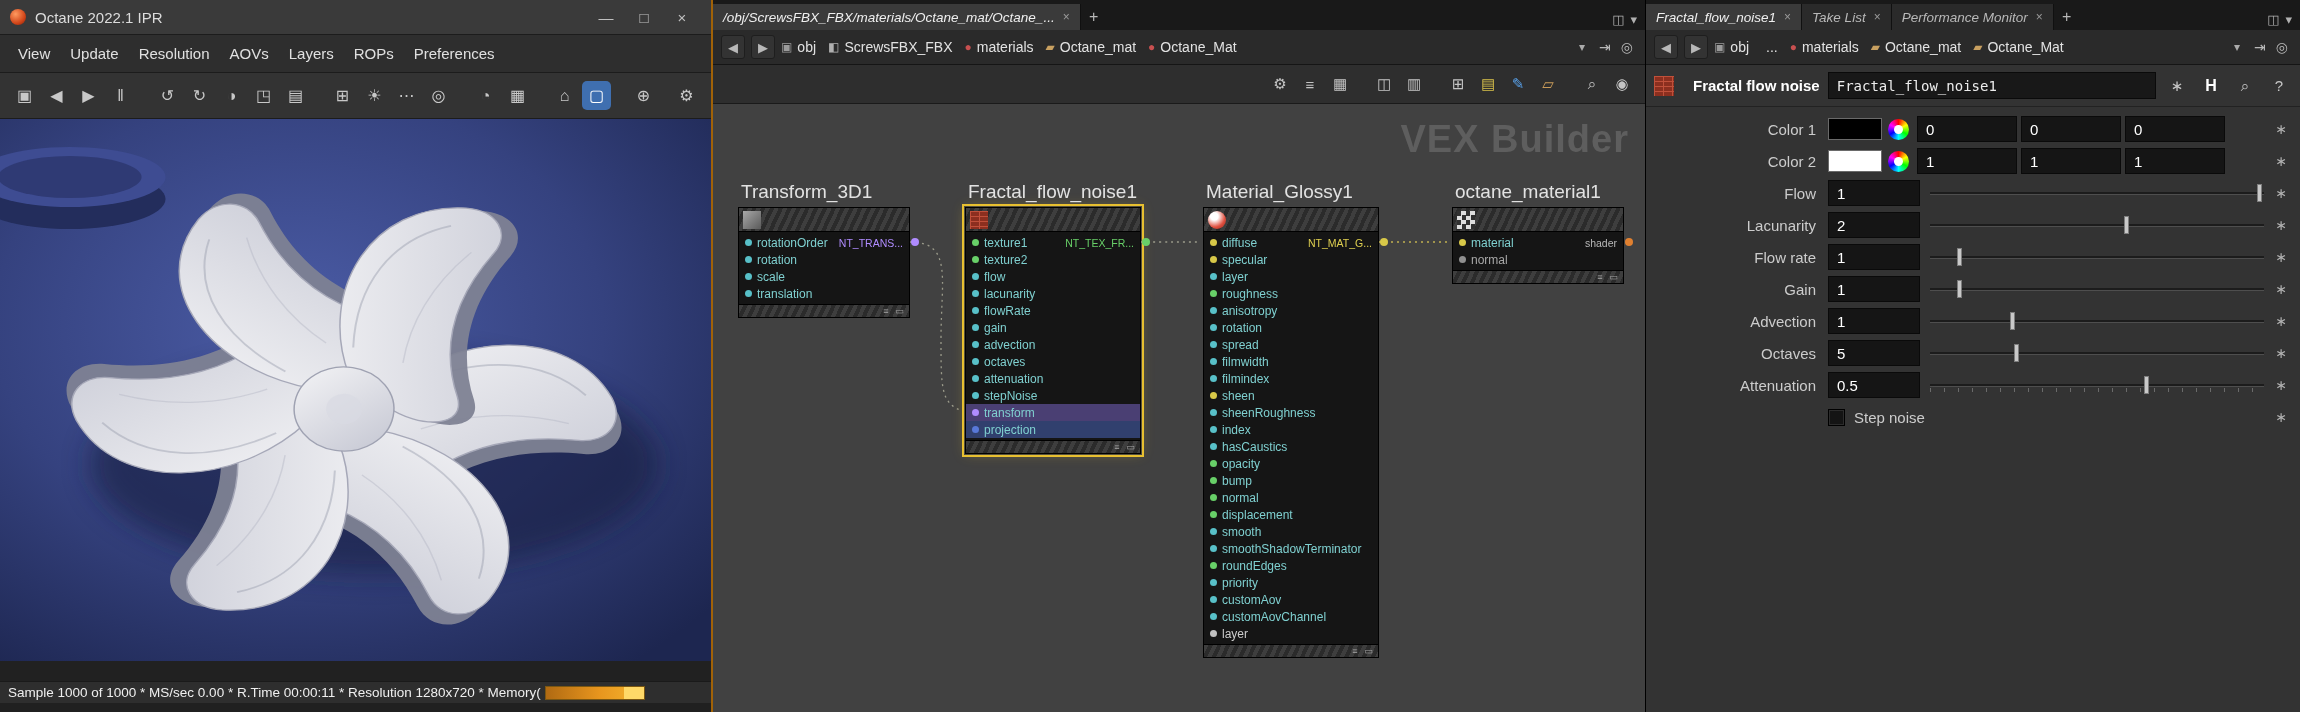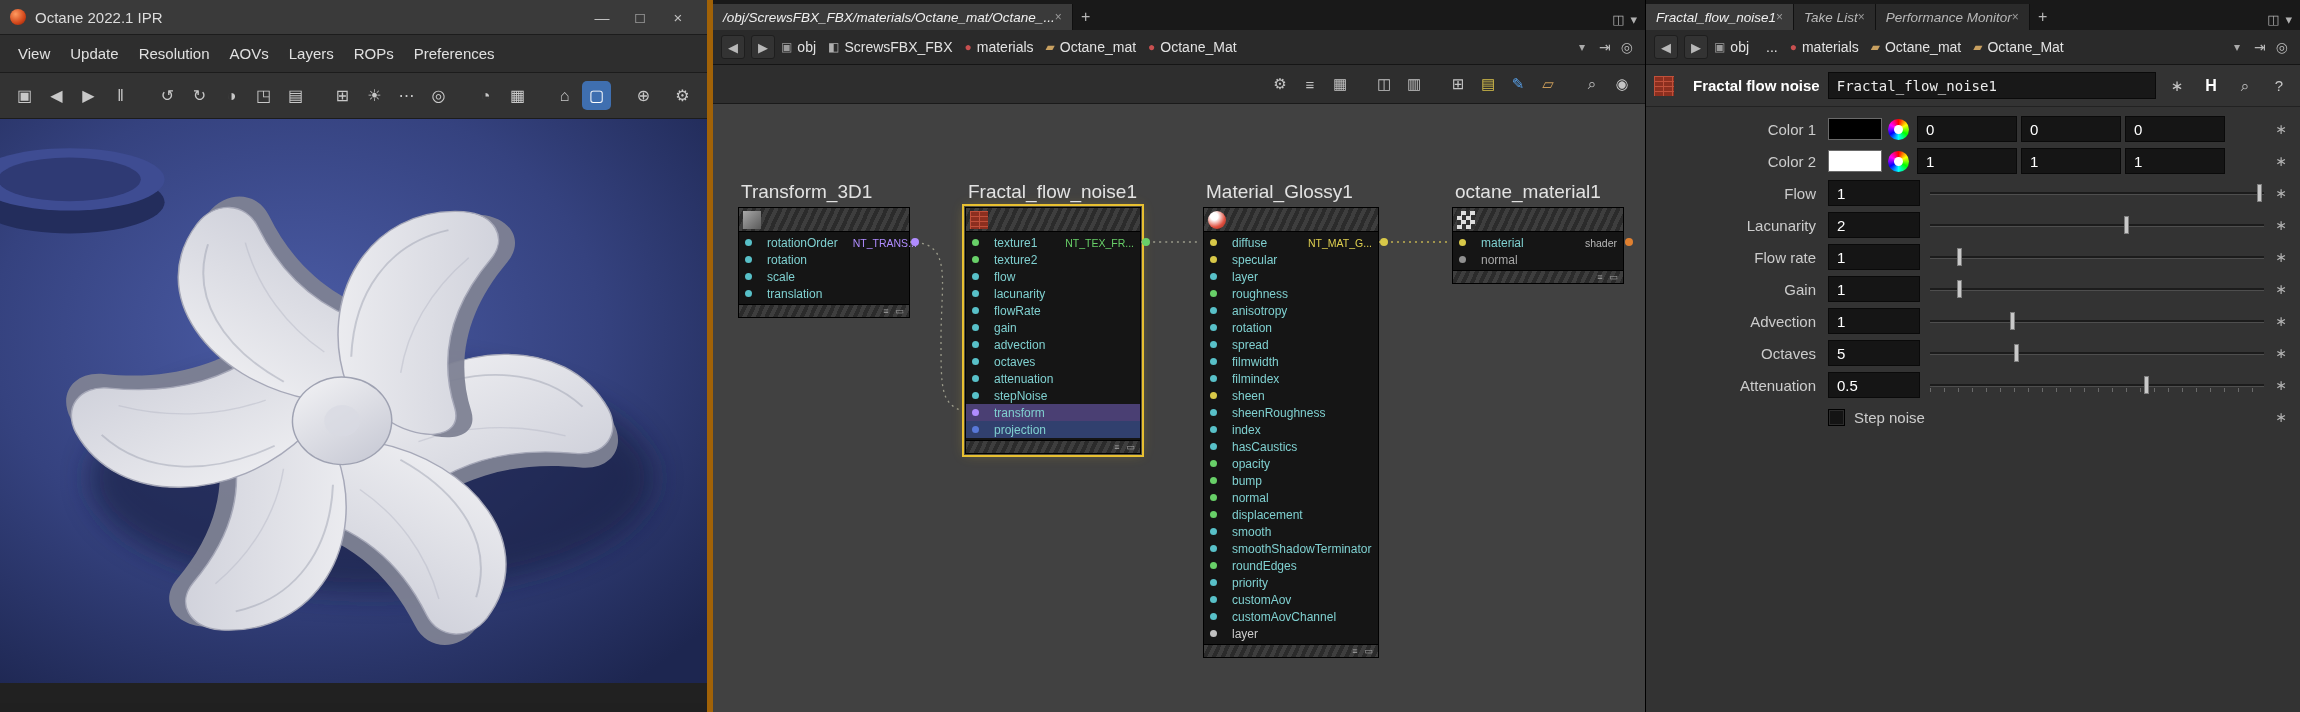--- a/index.html
+++ b/index.html
@@ -1,21 +1,21 @@
 <!DOCTYPE html>
 <html><head>
 <meta charset="utf-8">
 <style>
   * { margin:0; padding:0; box-sizing:border-box; }
   html,body { width:2300px; height:712px; background:#222; overflow:hidden;
               font-family:"Liberation Sans", sans-serif; }
   .panel { position:absolute; top:0; height:712px; }
 
   
-  #octane { left:0; width:713px; display:flex; flex-direction:column; background:#252525; border-right:6px solid #a16207; }
+  #octane { left:0; width:713px; display:flex; flex-direction:column; background:#252525; border-right:2px solid #a16207; }
   .o-titlebar { height:35px; background:#3a3a3a; display:flex; align-items:center; gap:9px; padding:0 10px; border-bottom:1px solid #1c1c1c; }
   .o-logo { width:16px; height:16px; border-radius:50%; background:radial-gradient(circle at 35% 32%, #ff9a60, #d04418 62%, #7e1e08); flex:none; }
   .o-title { color:#dcdcdc; font-size:15px; }
   .o-winbtns { margin-left:auto; display:flex; }
   .o-winbtn { width:38px; text-align:center; color:#c0c0c0; font-size:15px; padding:3px 0; }
   .o-menubar { height:38px; background:#2e2e2e; display:flex; align-items:center; padding:0 8px; border-bottom:1px solid #1c1c1c; }
   .o-menu { color:#e0e0e0; font-size:15px; padding:5px 10px; }
   .o-toolbar { height:46px; background:#333333; display:flex; align-items:center; padding:0 10px; gap:3px; border-bottom:1px solid #1c1c1c; }
   .o-tool { width:29px; height:29px; display:flex; align-items:center; justify-content:center; color:#c8c8c8; font-size:16px; border-radius:5px; }
   .o-tool.gap { margin-left:15px; }
@@ -24,21 +24,21 @@
   .o-render { flex:1; position:relative; background:#2a3468; }
   .o-render svg { display:block; width:100%; height:100%; }
   .o-strip { height:20px; background:#212121; }
   .o-status { height:22px; background:#2e2e2e; display:flex; align-items:center; padding:0 8px; color:#efefef; font-size:13.5px; white-space:nowrap; overflow:hidden; border-top:1px solid #1a1a1a; }
   .o-progress { width:100px; height:14px; margin-left:4px; flex:none; border:1px solid #7a5612; background:linear-gradient(90deg,#b06a12,#e8961e 55%,#f4b630); position:relative; }
   .o-progress span { position:absolute; right:0; top:0; bottom:0; width:20%; background:#ffd968; }
   .o-bottom { height:9px; background:#202020; }
 
   
   .tabbar { height:30px; background:#191919; display:flex; align-items:flex-end; }
-  .tab { display:flex; align-items:center; height:26px; padding:0 10px; background:#2a2a2a; color:#b8b8b8; font-size:13.5px; font-style:italic; border-right:1px solid #101010; white-space:nowrap; }
+  .tab { display:flex; align-items:center; gap:8px; height:26px; padding:0 10px; background:#2a2a2a; color:#b8b8b8; font-size:13.5px; font-style:italic; border-right:1px solid #101010; white-space:nowrap; }
   .tab.active { background:#3a3a3a; color:#efefef; }
   .tab .x { font-style:normal; color:#9a9a9a; font-size:12px; }
   .tab-plus { width:26px; height:26px; display:flex; align-items:center; justify-content:center; color:#b8b8b8; font-size:16px; }
   .tabbar-right { margin-left:auto; display:flex; align-items:center; gap:6px; padding:0 8px 3px 0; color:#b0b0b0; font-size:13px; }
   .pathbar { height:35px; background:#2a2a2a; display:flex; align-items:center; gap:6px; padding:0 8px; border-bottom:1px solid #151515; }
   .nav-arrow { width:24px; height:24px; display:flex; align-items:center; justify-content:center; color:#b8b8b8; font-size:13px; background:#333; border:1px solid #1e1e1e; border-radius:3px; }
   .crumbs { display:flex; align-items:center; gap:12px; }
   .crumb { display:flex; align-items:center; gap:5px; color:#e2e2e2; font-size:14px; white-space:nowrap; }
   .crumb .ci { font-size:12px; }
   .path-dd { flex:1; display:flex; justify-content:flex-end; align-items:center; padding-right:8px; color:#aaa; font-size:12px; align-self:stretch; }
@@ -58,21 +58,21 @@
   .node { position:absolute; background:#151515; border:1px solid #000; }
   .node.selected { outline:2px solid #e8c030; outline-offset:1px; box-shadow:0 0 12px rgba(232,192,48,.3); }
   .node-title { position:absolute; top:-27px; left:2px; font-size:19px; color:#e2e2e2; white-space:nowrap; }
   .node-head { height:24px; background:repeating-linear-gradient(115deg,#3e3e3e 0 4px,#2b2b2b 4px 8px); display:flex; align-items:center; padding:0 4px; border-bottom:1px solid #000; }
   .node-icon { width:18px; height:18px; flex:none; }
   .icon-transform { background:linear-gradient(135deg,#a8a8a8,#5a5a5a); }
   .icon-brick { background:#8c2f1f; background-image:linear-gradient(#c0503a 1px, transparent 1px),linear-gradient(90deg,#c0503a 1px, transparent 1px); background-size:9px 5px; }
   .icon-material { border-radius:50%; background:radial-gradient(circle at 35% 30%, #ffffff 0 22%, #e05040 62%, #8c2418); }
   .icon-flag { background:repeating-conic-gradient(#dddddd 0% 25%, #303030 25% 50%); background-size:9px 9px; }
   .node-rows { padding:2px 0; }
-  .node-row { height:17px; display:flex; align-items:center; gap:15px; padding:0 6px; position:relative; white-space:nowrap; }
+  .node-row { height:17px; display:flex; align-items:center; gap:5px; padding:0 6px; position:relative; white-space:nowrap; }
   .node-row .nlabel { font-size:12px; color:#7fd0d0; }
   .dot { width:7px; height:7px; border-radius:50%; flex:none; background:transparent; }
   .row-badge { margin-left:auto; font-size:10.5px; color:transparent; }
   .out-dot { position:absolute; right:-10px; top:4px; width:8px; height:8px; border-radius:50%; background:transparent; }
   .node-foot { height:13px; background:repeating-linear-gradient(115deg,#3e3e3e 0 4px,#2b2b2b 4px 8px); display:flex; align-items:center; justify-content:flex-end; gap:7px; padding:0 5px; color:#a8a8a8; font-size:9px; border-top:1px solid #000; }
 
   
   #params { left:1645px; width:655px; display:flex; flex-direction:column; background:#333; border-left:1px solid #000; }
   .p-header { height:42px; background:#333; display:flex; align-items:center; gap:8px; padding:0 8px; border-bottom:1px solid #222; }
   .p-nodeicon { width:20px; height:20px; flex:none; }
@@ -178,20 +178,26 @@
         <use href="#bladeShape" transform="rotate(120)"></use>
         <use href="#bladeShape" transform="rotate(180)"></use>
         <use href="#bladeShape" transform="rotate(240)"></use>
         <use href="#bladeShape" transform="rotate(300)"></use>
         <circle r="50" fill="url(#bladeGrad)" stroke="#9fa2b2" stroke-width="1.5"></circle>
         <circle r="18" fill="#d8dae2" opacity="0.7"></circle>
       </g>
     </svg>
   </div>
   <div class="o-strip"></div>
+  <div class="o-status">
+    <span>Sample 1000 of 1000 * MS/sec 0.00 * R.Time 00:00:11 * Resolution 1280x720 * Memory(</span>
+    <span class="o-progress">
+        <span></span>
+      </span>
+  </div>
   <div class="o-bottom"></div>
 </div>
 
 <div id="net" class="panel">
   <div class="tabbar">
     <span class="tab active">
       <span>/obj/ScrewsFBX_FBX/materials/Octane_mat/Octane_...</span>
       <span class="x">×</span>
     </span>
     <span class="tab-plus">+</span>
@@ -248,20 +254,21 @@
         <span class="n-icon">▥</span>
         <span class="n-icon gap">⊞</span>
         <span class="n-icon" style="color: rgb(216, 192, 74);">▤</span>
         <span class="n-icon" style="color: rgb(88, 160, 232);">✎</span>
         <span class="n-icon" style="color: rgb(200, 154, 88);">▱</span>
         <span class="n-icon gap">⌕</span>
         <span class="n-icon">◉</span>
       </span>
   </div>
   <div class="n-canvas">
+    <div class="watermark">VEX Builder</div>
     <svg class="wires" width="932" height="608">
       <path d="M197,138 C240,138 228,175 228,235 C228,285 228,300 250,307" fill="none" stroke="#9a9a8a" stroke-width="1.3" stroke-dasharray="2 4"></path>
       <path d="M428,138 C455,138 465,138 488,138" fill="none" stroke="#9a9a8a" stroke-width="1.3" stroke-dasharray="2 4"></path>
       <path d="M666,138 L737,138" fill="none" stroke="#c0b050" stroke-width="1.3" stroke-dasharray="2 4"></path>
     </svg>
 
     <div class="node" style="left:25px;top:103px;width:172px">
       <div class="node-title">Transform_3D1</div>
       <div class="node-head">
         <span class="node-icon icon-transform"></span>

